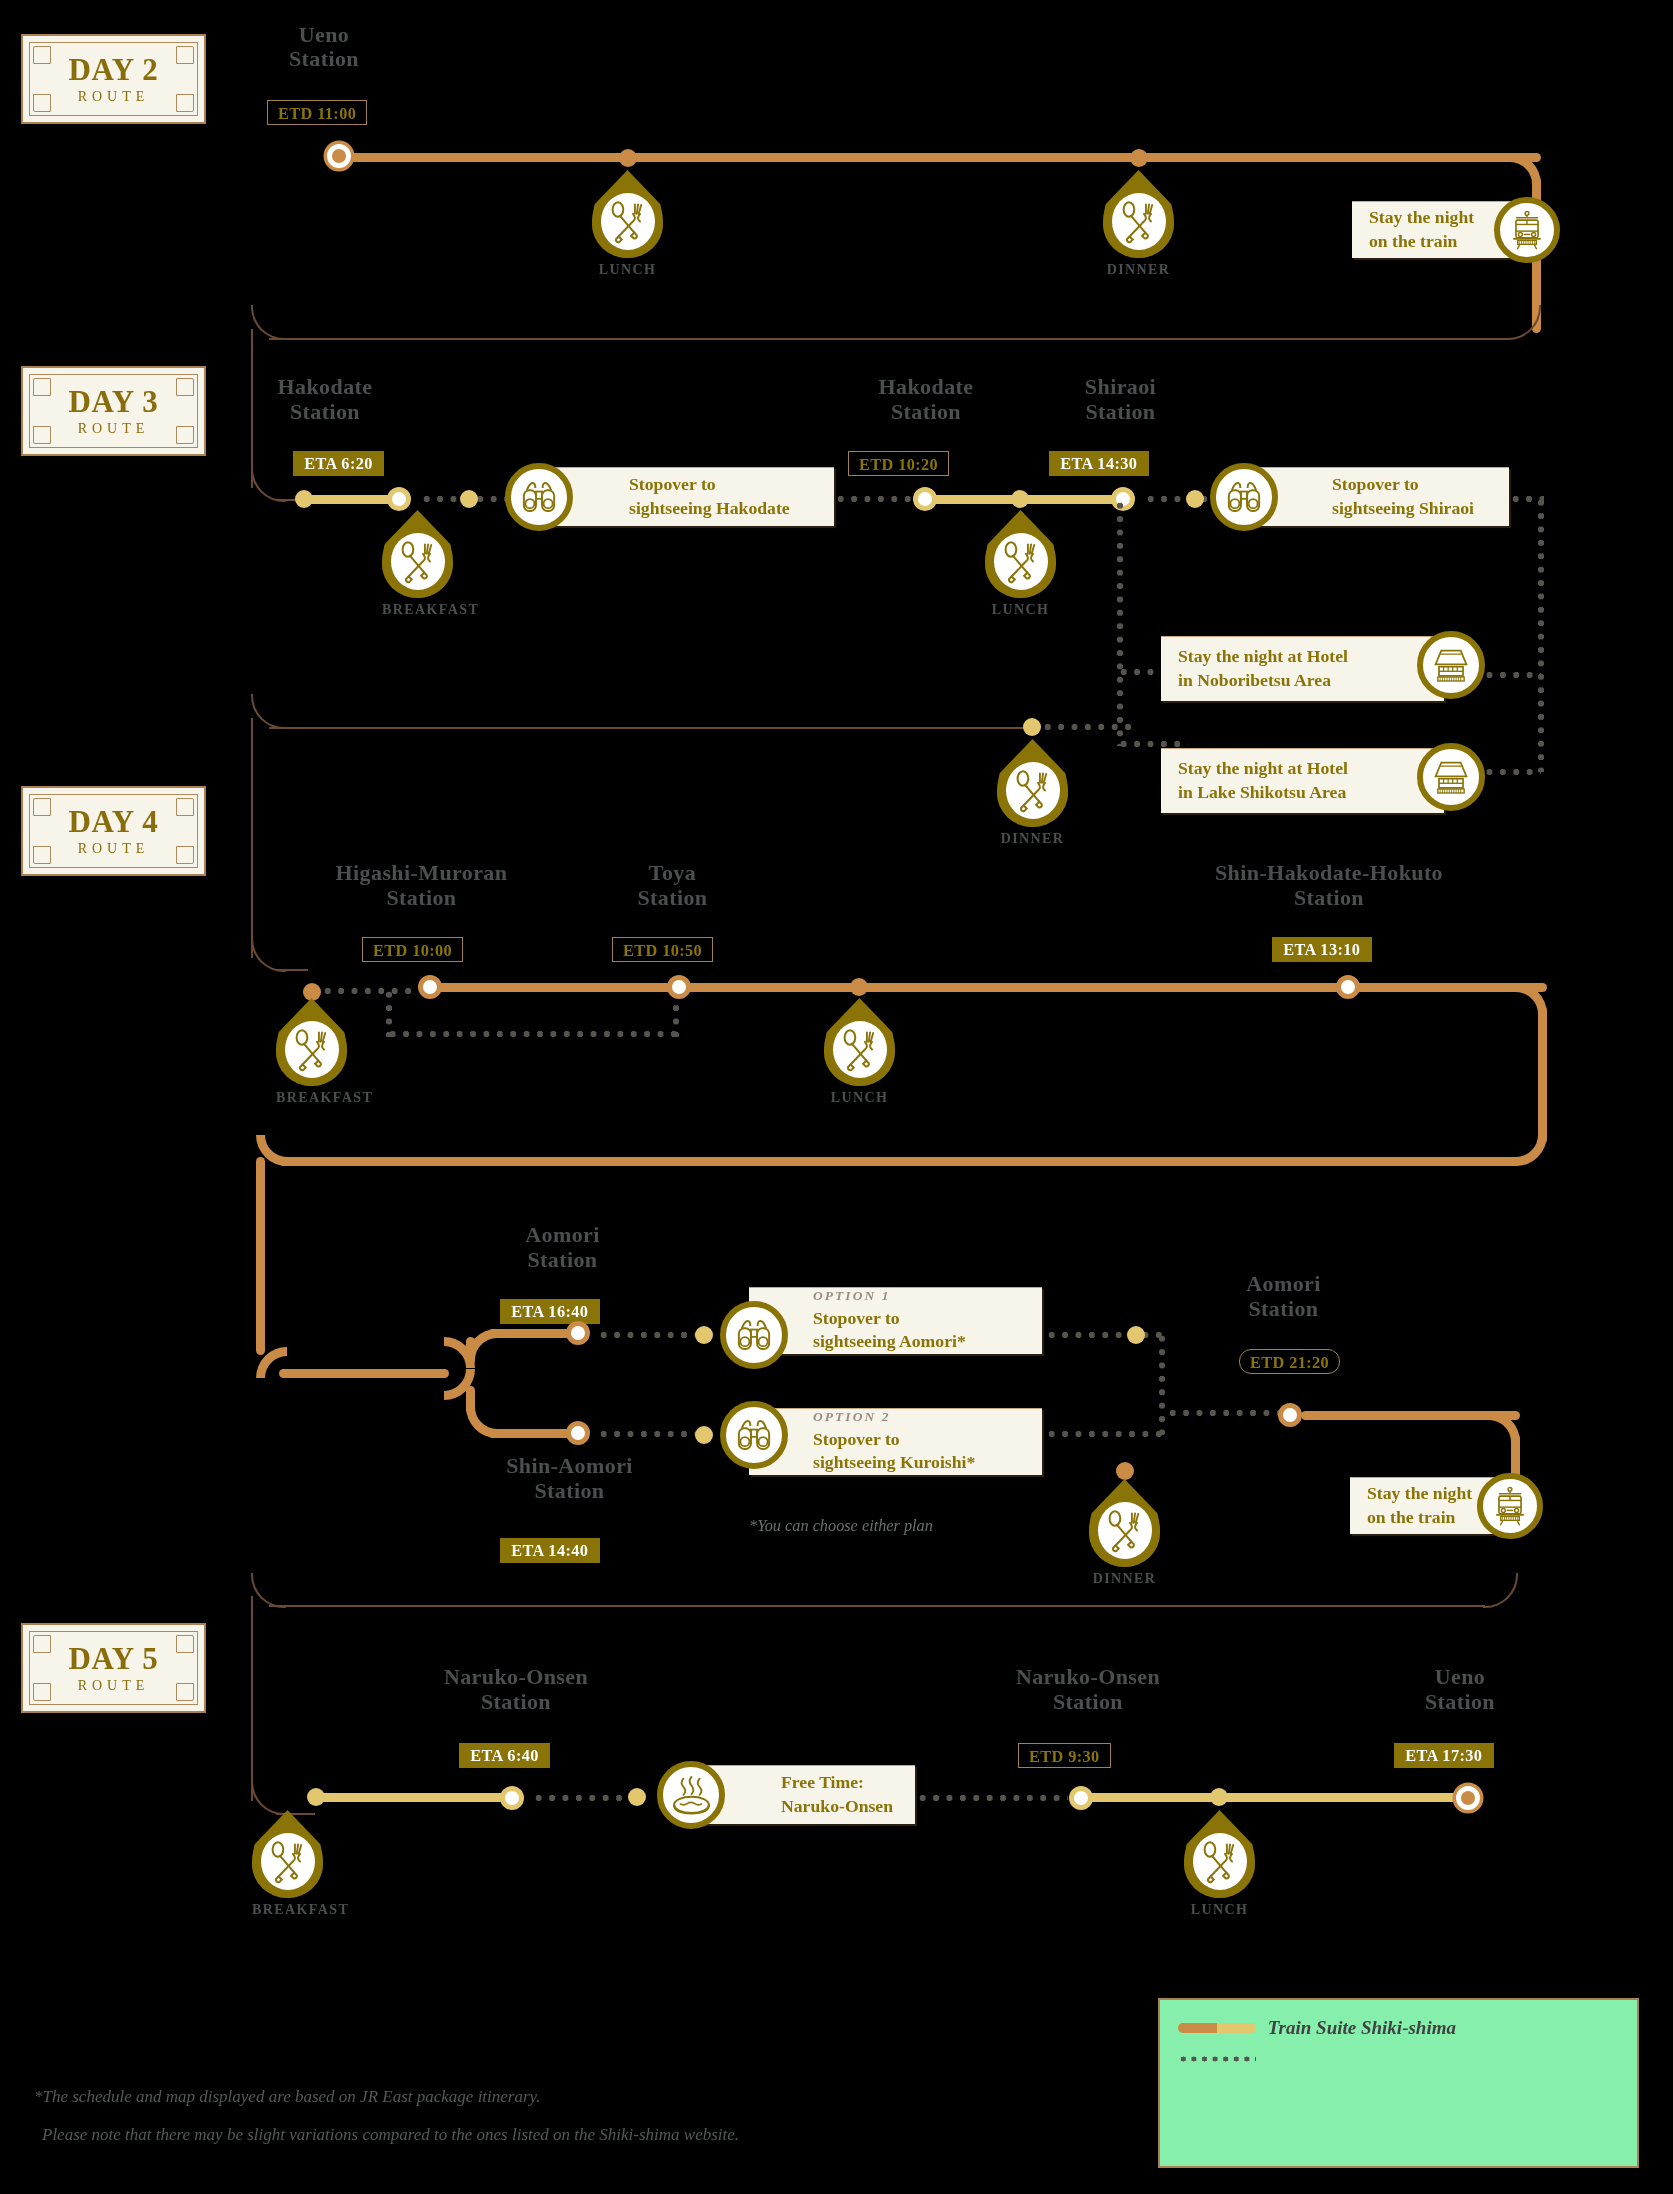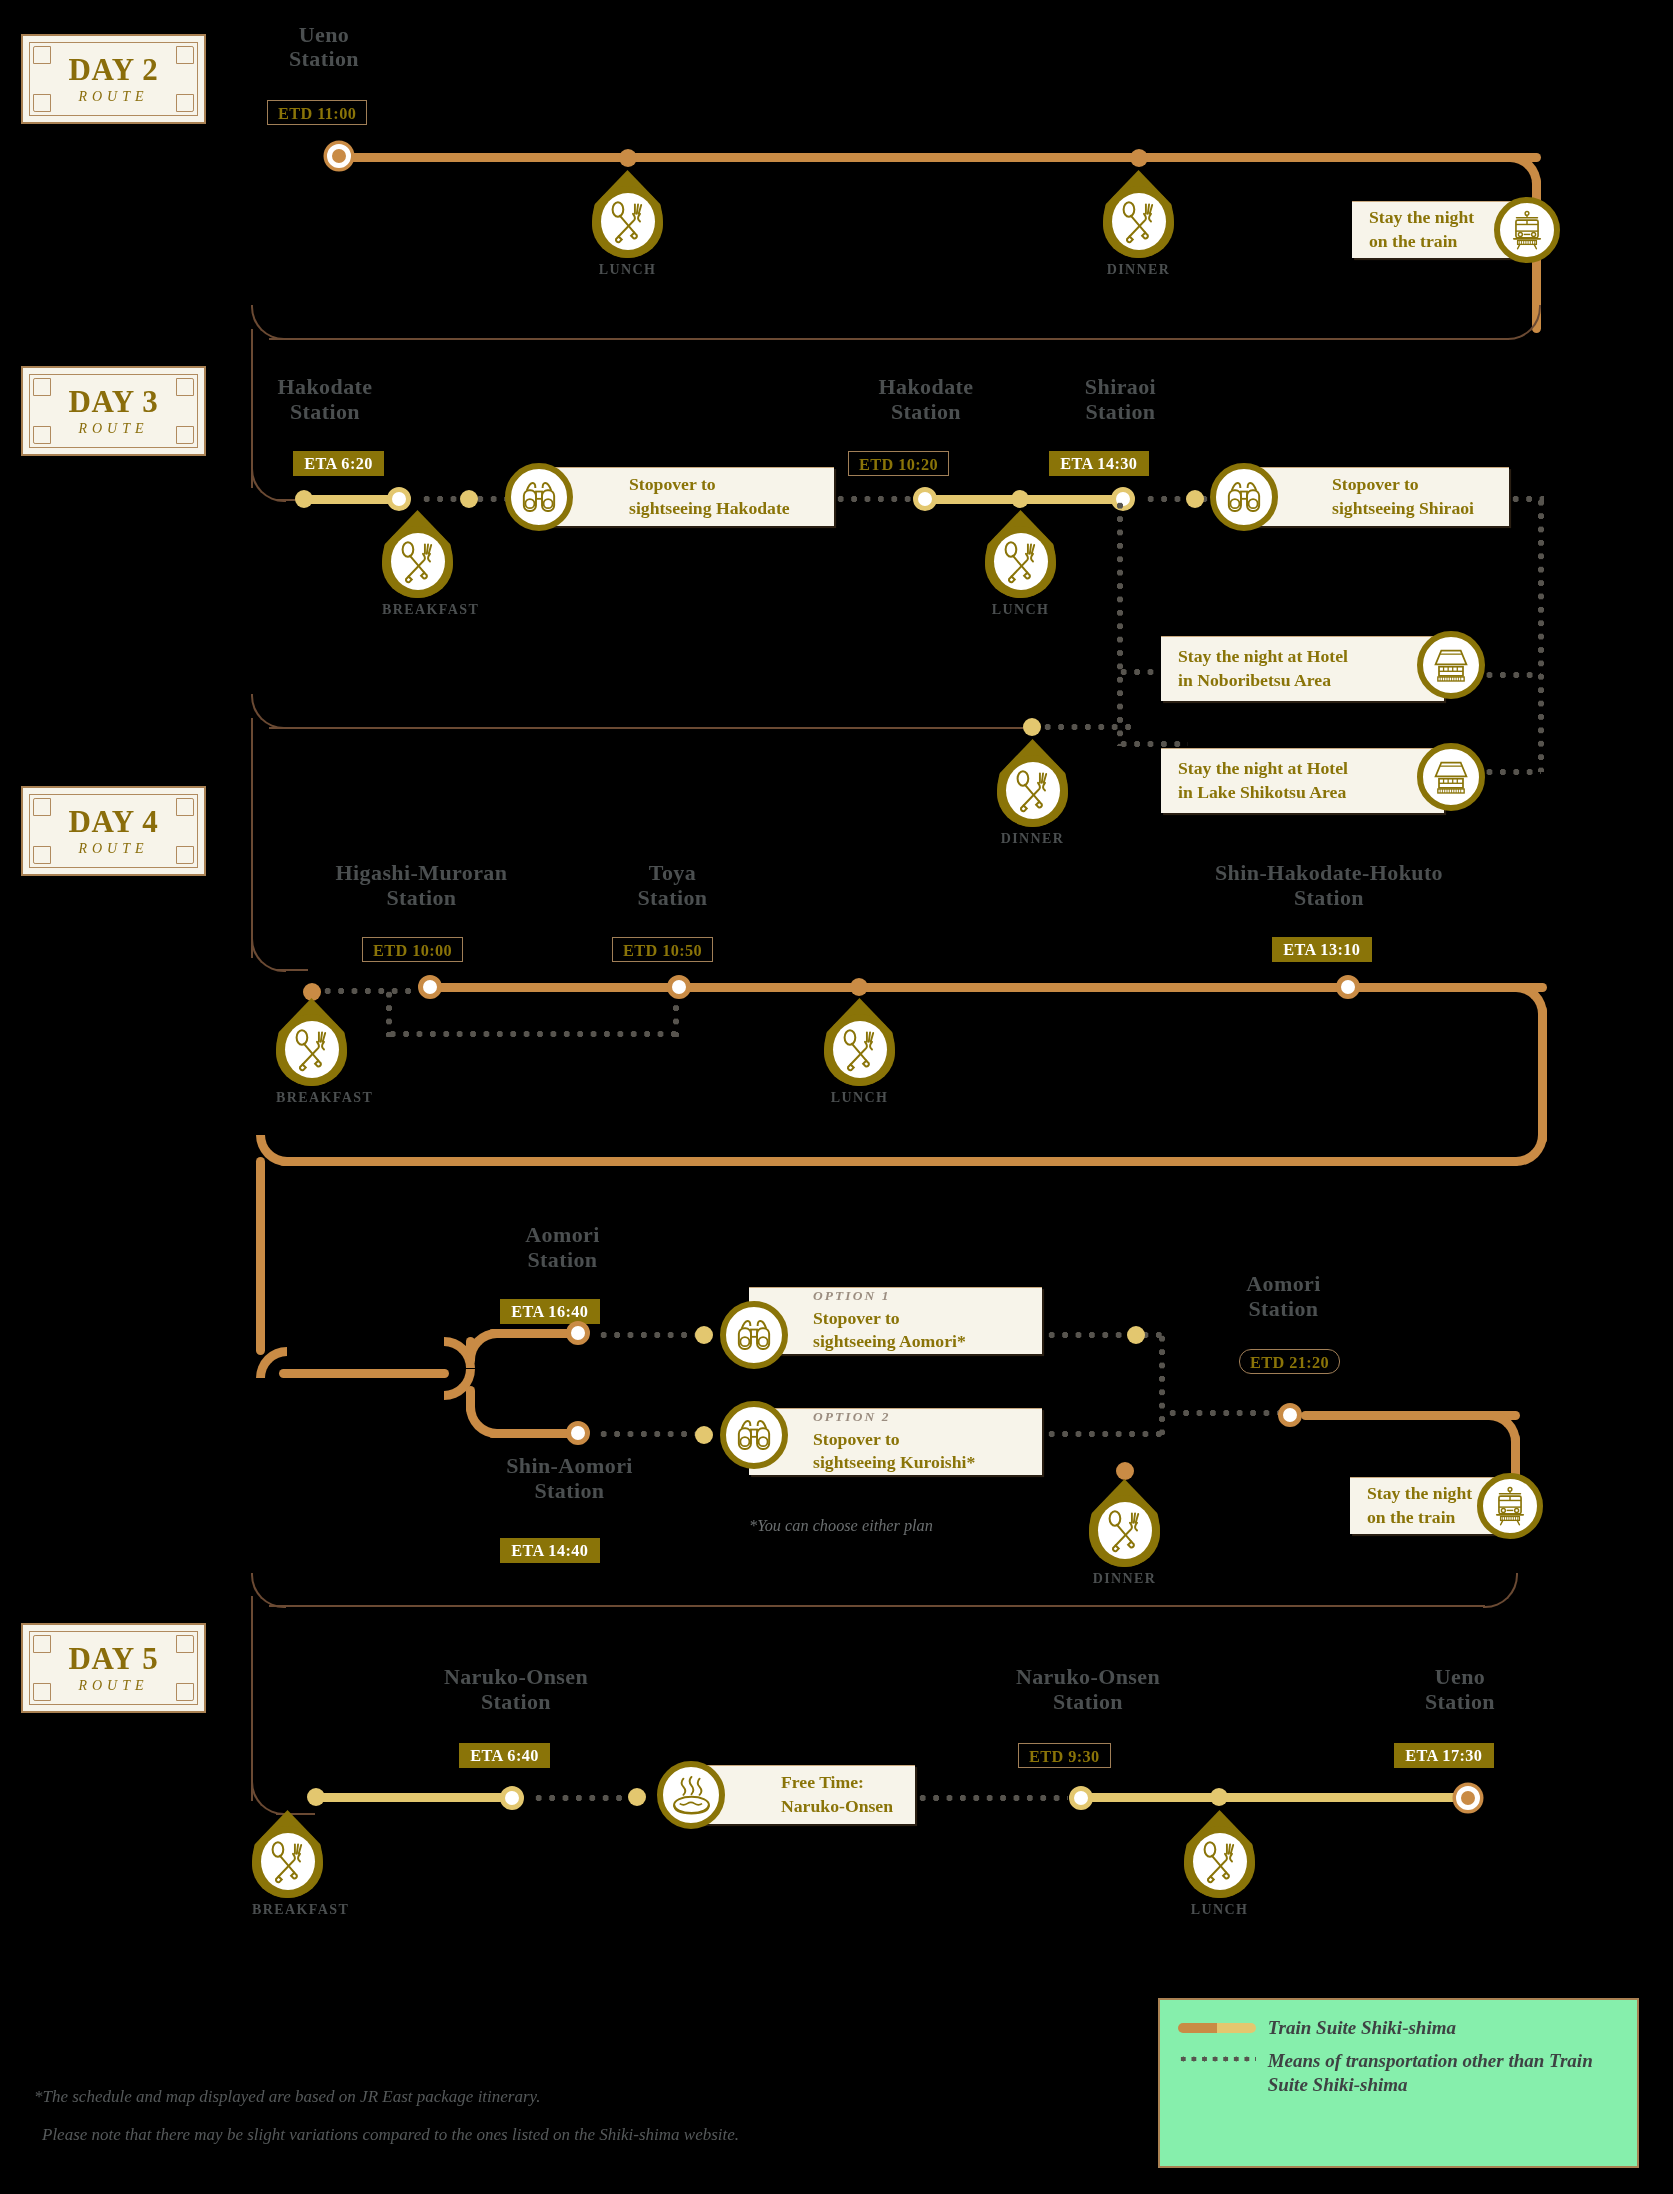--- a/index.html
+++ b/index.html
@@ -23,21 +23,21 @@
   .c-tl{left:10px;top:10px;border-right:none;border-bottom:none;border-top-left-radius:2.1px;}
   .c-tr{right:10px;top:10px;border-left:none;border-bottom:none;border-top-right-radius:2.1px;}
   .c-bl{left:10px;bottom:10px;border-right:none;border-top:none;border-bottom-left-radius:2.1px;}
   .c-br{right:10px;bottom:10px;border-left:none;border-top:none;border-bottom-right-radius:2.1px;}
   .day-badge .dnum{
     font-size:31px;font-weight:bold;color:#8A6D0B;letter-spacing:0.7px;
     line-height:1;margin-bottom:5.7px;position:relative;z-index:2;
   }
   .day-badge .droute{
     font-size:14px;color:#8A6D0B;letter-spacing:5px;line-height:1;
-    position:relative;z-index:2;font-style:italic;
+    position:relative;z-index:2;
   }
 
   
   .station{position:absolute;text-align:center;color:#4B4F50;
     font-size:22px;font-weight:bold;line-height:1.12;letter-spacing:0.4px;}
 
   
   .badge{position:absolute;height:25.4px;line-height:25.4px;box-sizing:border-box;
     font-size:16.3px;font-weight:bold;letter-spacing:0.4px;text-align:center;white-space:nowrap;}
   .badge.eta{background:#8A7408;color:#FFFFFF;padding:0 11.3px;}
@@ -633,19 +633,18 @@
   <div class="row">
     <div class="swatch">
         <div class="solid"></div>
       </div>
     <div class="ltxt">Train Suite Shiki-shima</div>
   </div>
   <div class="row">
     <div class="swatch">
         <div class="dots"></div>
       </div>
-    <div class="ltxt" style="width:339px;">Means of transportation other than Train Suite Shiki-shima</div>
   </div>
 </div>
 
 <div class="footnote" style="left:34px;top:2084px;">*The schedule and map displayed are based on JR East package itinerary.</div>
 <div class="footnote" style="left:42px;top:2122px;">Please note that there may be slight variations compared to the ones listed on the Shiki-shima website.</div>
 
 
 </body></html>

